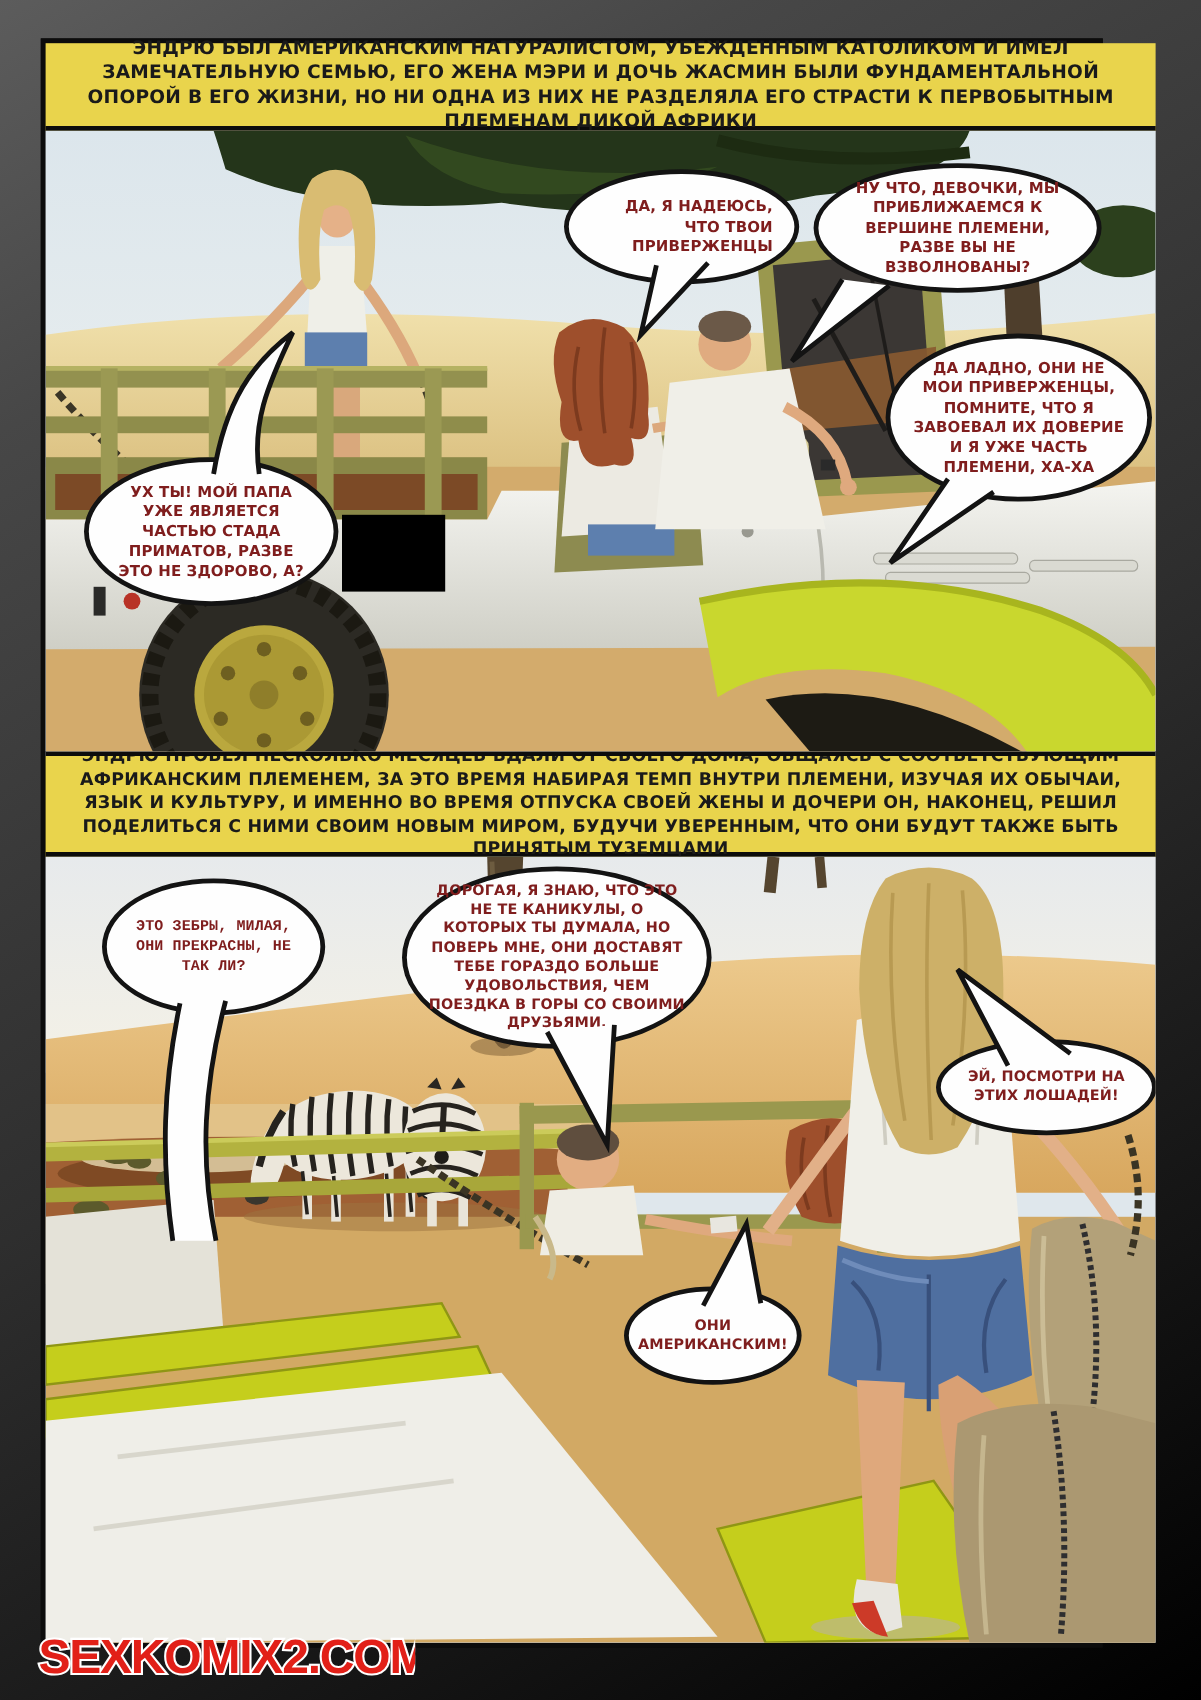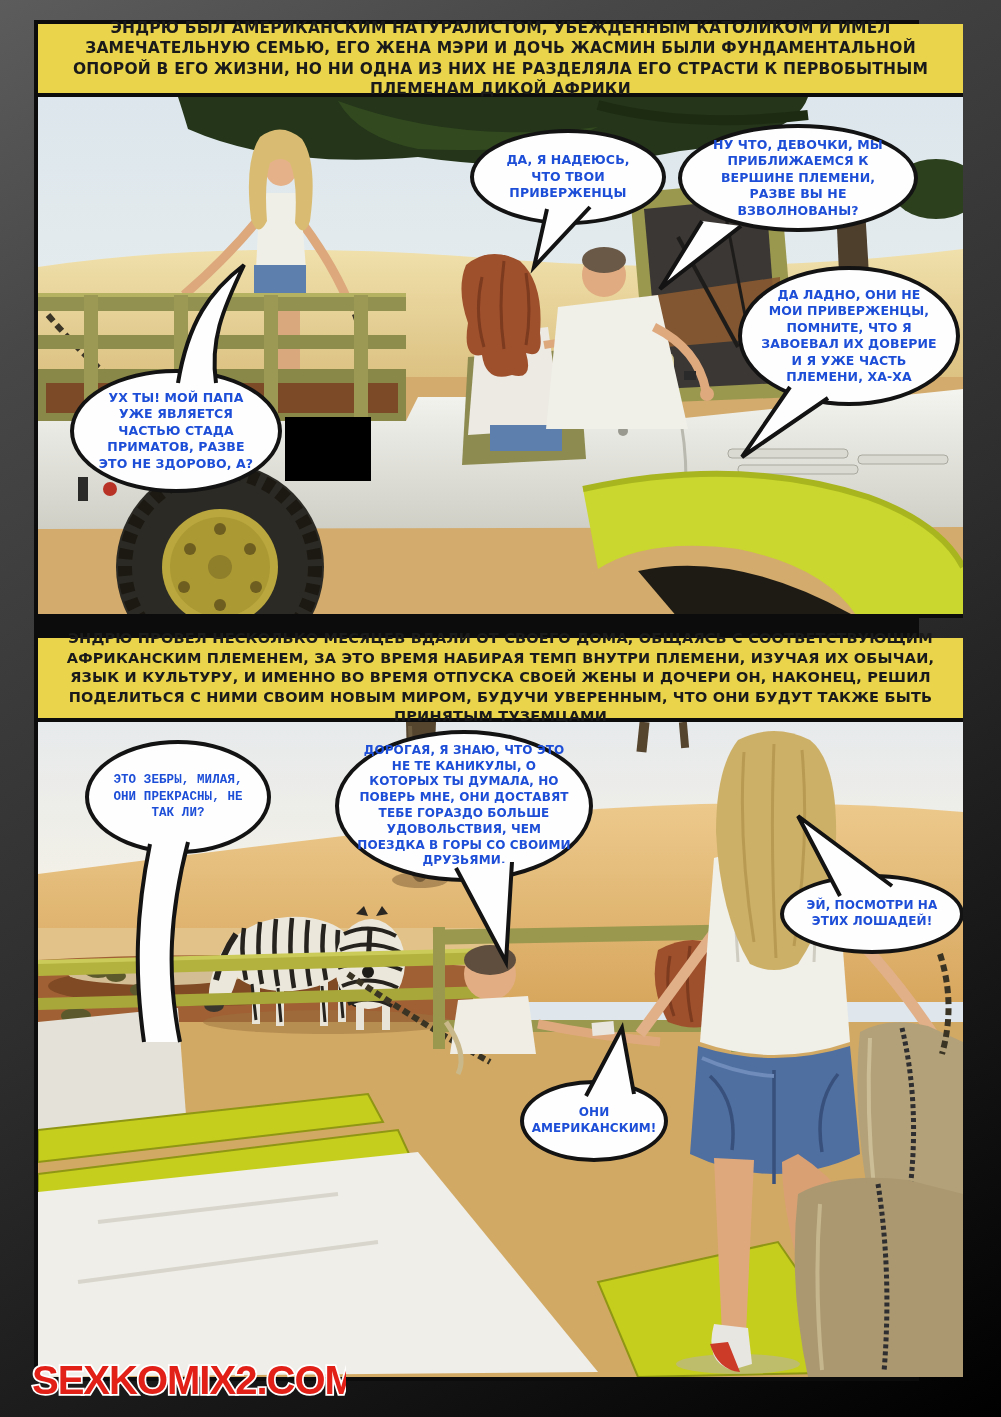--- a/index.html
+++ b/index.html
@@ -3,37 +3,37 @@
 <meta charset="utf-8">
 <style>
   * { margin:0; padding:0; box-sizing:border-box; }
   html,body { background:#000; }
   .page {
     position:relative; width:1001px; height:1417px; overflow:hidden;
     background: linear-gradient(150deg,#5c5c5c 0%, #474747 18%, #2e2e2e 52%, #141414 80%, #000 100%);
     font-family:"DejaVu Sans","Liberation Sans",sans-serif;
   }
   .comic-block {
-    position:absolute; left:34px; top:20px; width:885px;
+    position:absolute; left:34px; top:32px; width:885px;
     border:4px solid #0c0c0c; background:#0c0c0c;
   }
   .narration {
     width:925px; background:#e9d44c; color:#1a1a1a;
     display:flex; align-items:center; justify-content:center; text-align:center;
     font-weight:bold; padding:4px 26px; letter-spacing:.2px;
   }
   .narration.top { height:73px; font-size:15.5px; line-height:1.32; border-bottom:4px solid #0c0c0c; }
-  .narration.mid { height:84px; font-size:14.5px; line-height:1.34; border-bottom:4px solid #0c0c0c;margin-top:20px; }
+  .narration.mid { height:84px; font-size:14.5px; line-height:1.34; border-bottom:4px solid #0c0c0c; }
   .panel { position:relative; width:925px; overflow:hidden; background:#dfe7ec; }
   .panel1 { height:521px; border-bottom:4px solid #0c0c0c; }
   .panel2 { height:655px; }
   .scene { position:absolute; left:0; top:0; z-index:0; }
   .sb {
     position:absolute; z-index:2; background:#fefefe; border:4px solid #131313;
-    border-radius:50%; color:#1d4ed8; font-weight:bold; text-align:center;
+    border-radius:50%; color:#7f1d1d; font-weight:bold; text-align:center;
     display:flex; align-items:center; justify-content:center;
     font-size:12.5px; line-height:1.32; padding:10px 18px; letter-spacing:.1px;
   }
   .tails { position:absolute; left:0; top:0; z-index:3; pointer-events:none; }
   .watermark { position:absolute; left:26px; top:1352px; z-index:10; }
 </style>
 </head>
 <body>
 
 <div class="page">
@@ -137,21 +137,21 @@
         <g>
           <path d="M520 210 L620 198 L650 332 L508 332 Z" fill="#f0efe8"></path>
           <circle cx="566" cy="178" r="22" fill="#e0ab80"></circle>
           <ellipse cx="566" cy="163" rx="22" ry="13" fill="#6b5948"></ellipse>
           <path d="M616 230 Q 660 252 668 294" stroke="#dfa97e" stroke-width="9" fill="none"></path>
           <rect x="646" y="274" width="12" height="9" fill="#2a2a2a"></rect>
           <circle cx="669" cy="297" r="7" fill="#dfa97e"></circle>
         </g>
       </svg>
 
-      <div class="sb" style="left:432px; top:32px; width:196px; height:96px;">
+      <div class="sb" style="left:432px; top:32px; width:196px; height:96px;text-align:right;">
         <span>ДА, Я НАДЕЮСЬ, ЧТО ТВОИ ПРИВЕРЖЕНЦЫ</span>
       </div>
       <div class="sb" style="left:640px; top:27px; width:240px; height:108px;">
         <span>НУ ЧТО, ДЕВОЧКИ, МЫ ПРИБЛИЖАЕМСЯ К ВЕРШИНЕ ПЛЕМЕНИ, РАЗВЕ ВЫ НЕ ВЗВОЛНОВАНЫ?</span>
       </div>
       <div class="sb" style="left:700px; top:169px; width:222px; height:140px;text-align:center;">
         <span>ДА ЛАДНО, ОНИ НЕ МОИ ПРИВЕРЖЕНЦЫ, ПОМНИТЕ, ЧТО Я ЗАВОЕВАЛ ИХ ДОВЕРИЕ И Я УЖЕ ЧАСТЬ ПЛЕМЕНИ, ХА-ХА</span>
       </div>
       <div class="sb" style="left:32px; top:272px; width:212px; height:124px;">
         <span>УХ ТЫ! МОЙ ПАПА УЖЕ ЯВЛЯЕТСЯ ЧАСТЬЮ СТАДА ПРИМАТОВ, РАЗВЕ ЭТО НЕ ЗДОРОВО, А?</span>

